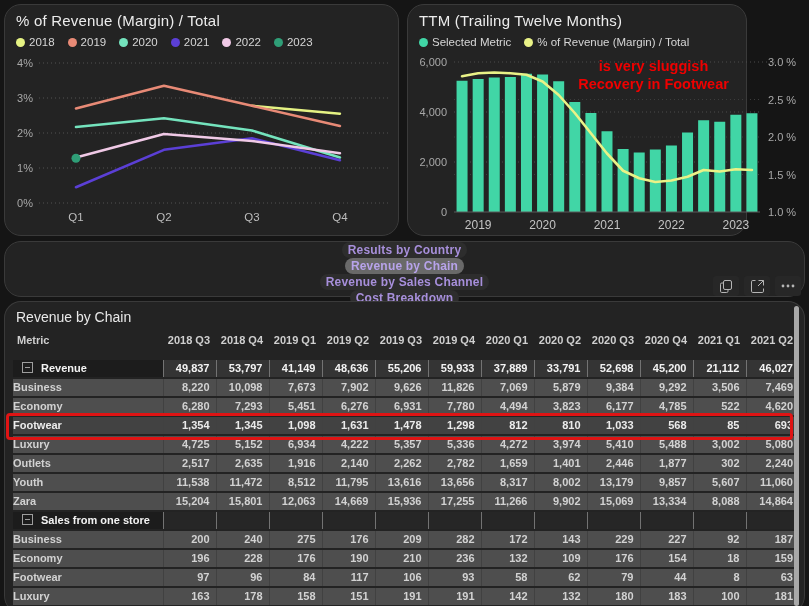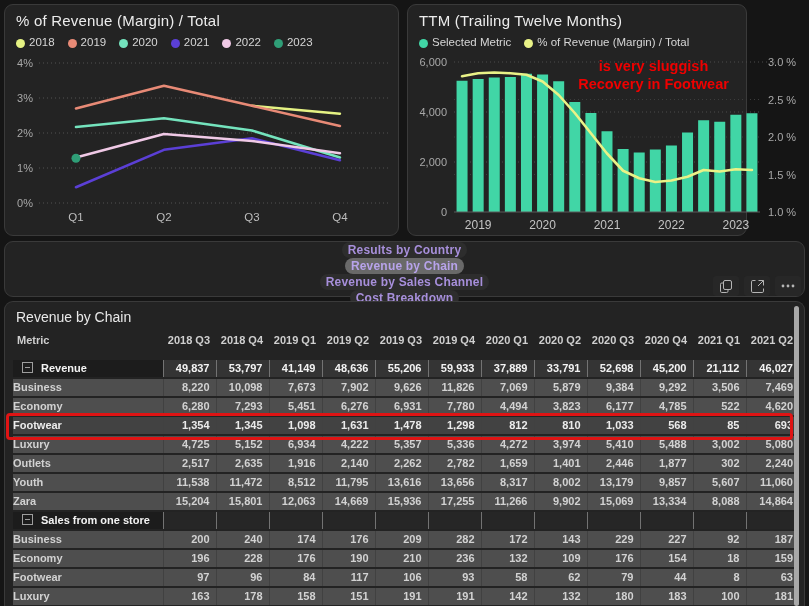--- a/index.html
+++ b/index.html
@@ -3,29 +3,29 @@
 <meta charset="utf-8">
 <style>
   html,body{margin:0;padding:0;}
   body{
     width:809px;height:606px;overflow:hidden;position:relative;
     background:#151515;
     font-family:"Liberation Sans",sans-serif;
   }
   .card{
     position:absolute;background:#232323;
-    border:1px solid #3a3a3a;border-radius:9px;box-sizing:border-box;
+    border:1px solid #3a3a3a;border-radius:17px;box-sizing:border-box;
   }
   #card-left{left:4px;top:4px;width:395px;height:232px;}
   #card-right{left:407px;top:4px;width:340px;height:232px;}
   #tabs-card{left:4px;top:241px;width:801px;height:56px;display:flex;align-items:center;padding:0 10px;flex-direction:column;}
   #table-card{left:4px;top:301px;width:801px;height:312px;padding:6px 8px;border-bottom:none;}
   .card-title{position:absolute;left:11px;top:7px;font-size:15px;color:#ececec;letter-spacing:.2px;white-space:nowrap;}
   .legend{position:absolute;left:11px;top:31px;display:flex;gap:13px;font-size:11.5px;color:#d6d6d6;white-space:nowrap;}
-  .legend .item{display:flex;align-items:flex-end;gap:4px;}
+  .legend .item{display:flex;align-items:center;gap:4px;}
   .legend .dot{width:9px;height:9px;border-radius:50%;display:inline-block;}
   .chart-svg{position:absolute;left:2px;top:48px;}
   #annotation{
     position:absolute;left:138px;top:52px;width:215px;text-align:center;
     font-weight:700;font-size:14.5px;line-height:1.25;color:#ee0000;
   }
   .tab-btn{
     flex:1;height:36px;margin:0 5px;border:none;border-radius:8px;
     background:#2d2d2d;color:#a78fdb;font-family:inherit;
     font-size:12px;font-weight:700;cursor:pointer;letter-spacing:.2px;
@@ -384,21 +384,21 @@
           <td></td>
           <td></td>
           <td></td>
           <td></td>
           <td></td>
         </tr>
         <tr class="sub">
           <td class="label-cell"><span>Business</span></td>
           <td>200</td>
           <td>240</td>
-          <td>174</td>
+          <td>275</td>
           <td>176</td>
           <td>209</td>
           <td>282</td>
           <td>172</td>
           <td>143</td>
           <td>229</td>
           <td>227</td>
           <td>92</td>
           <td>187</td>
         </tr>

